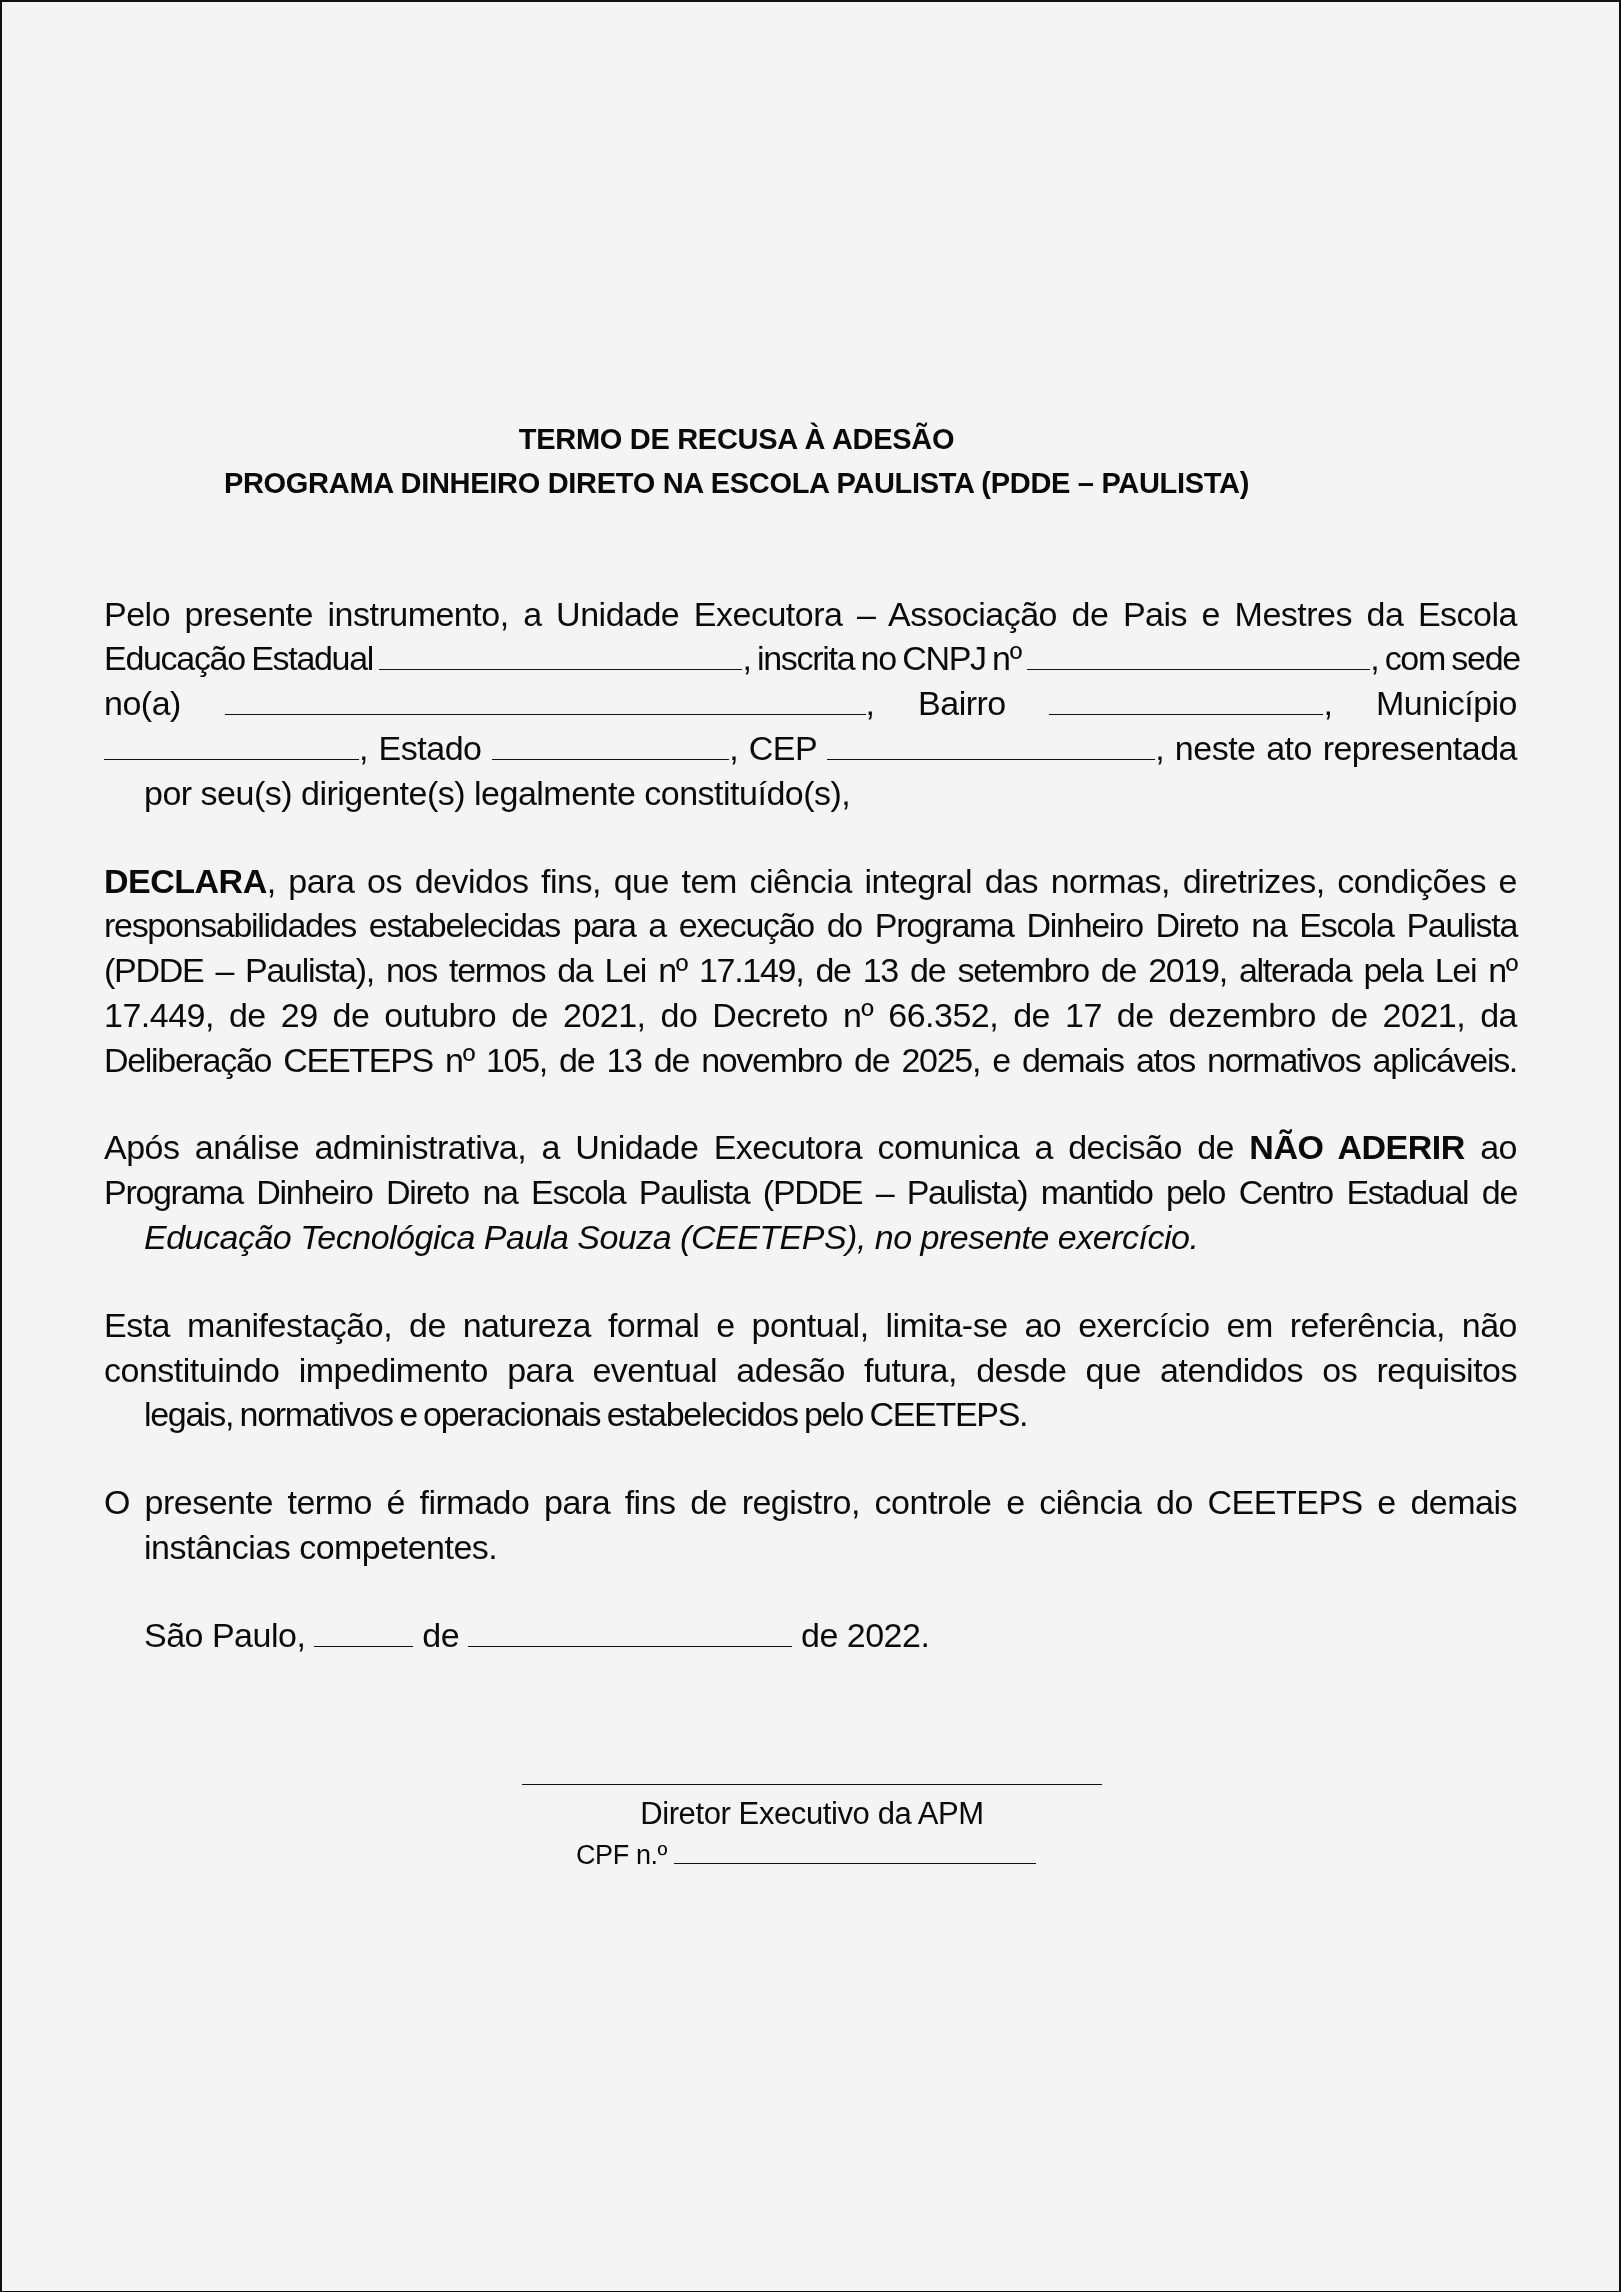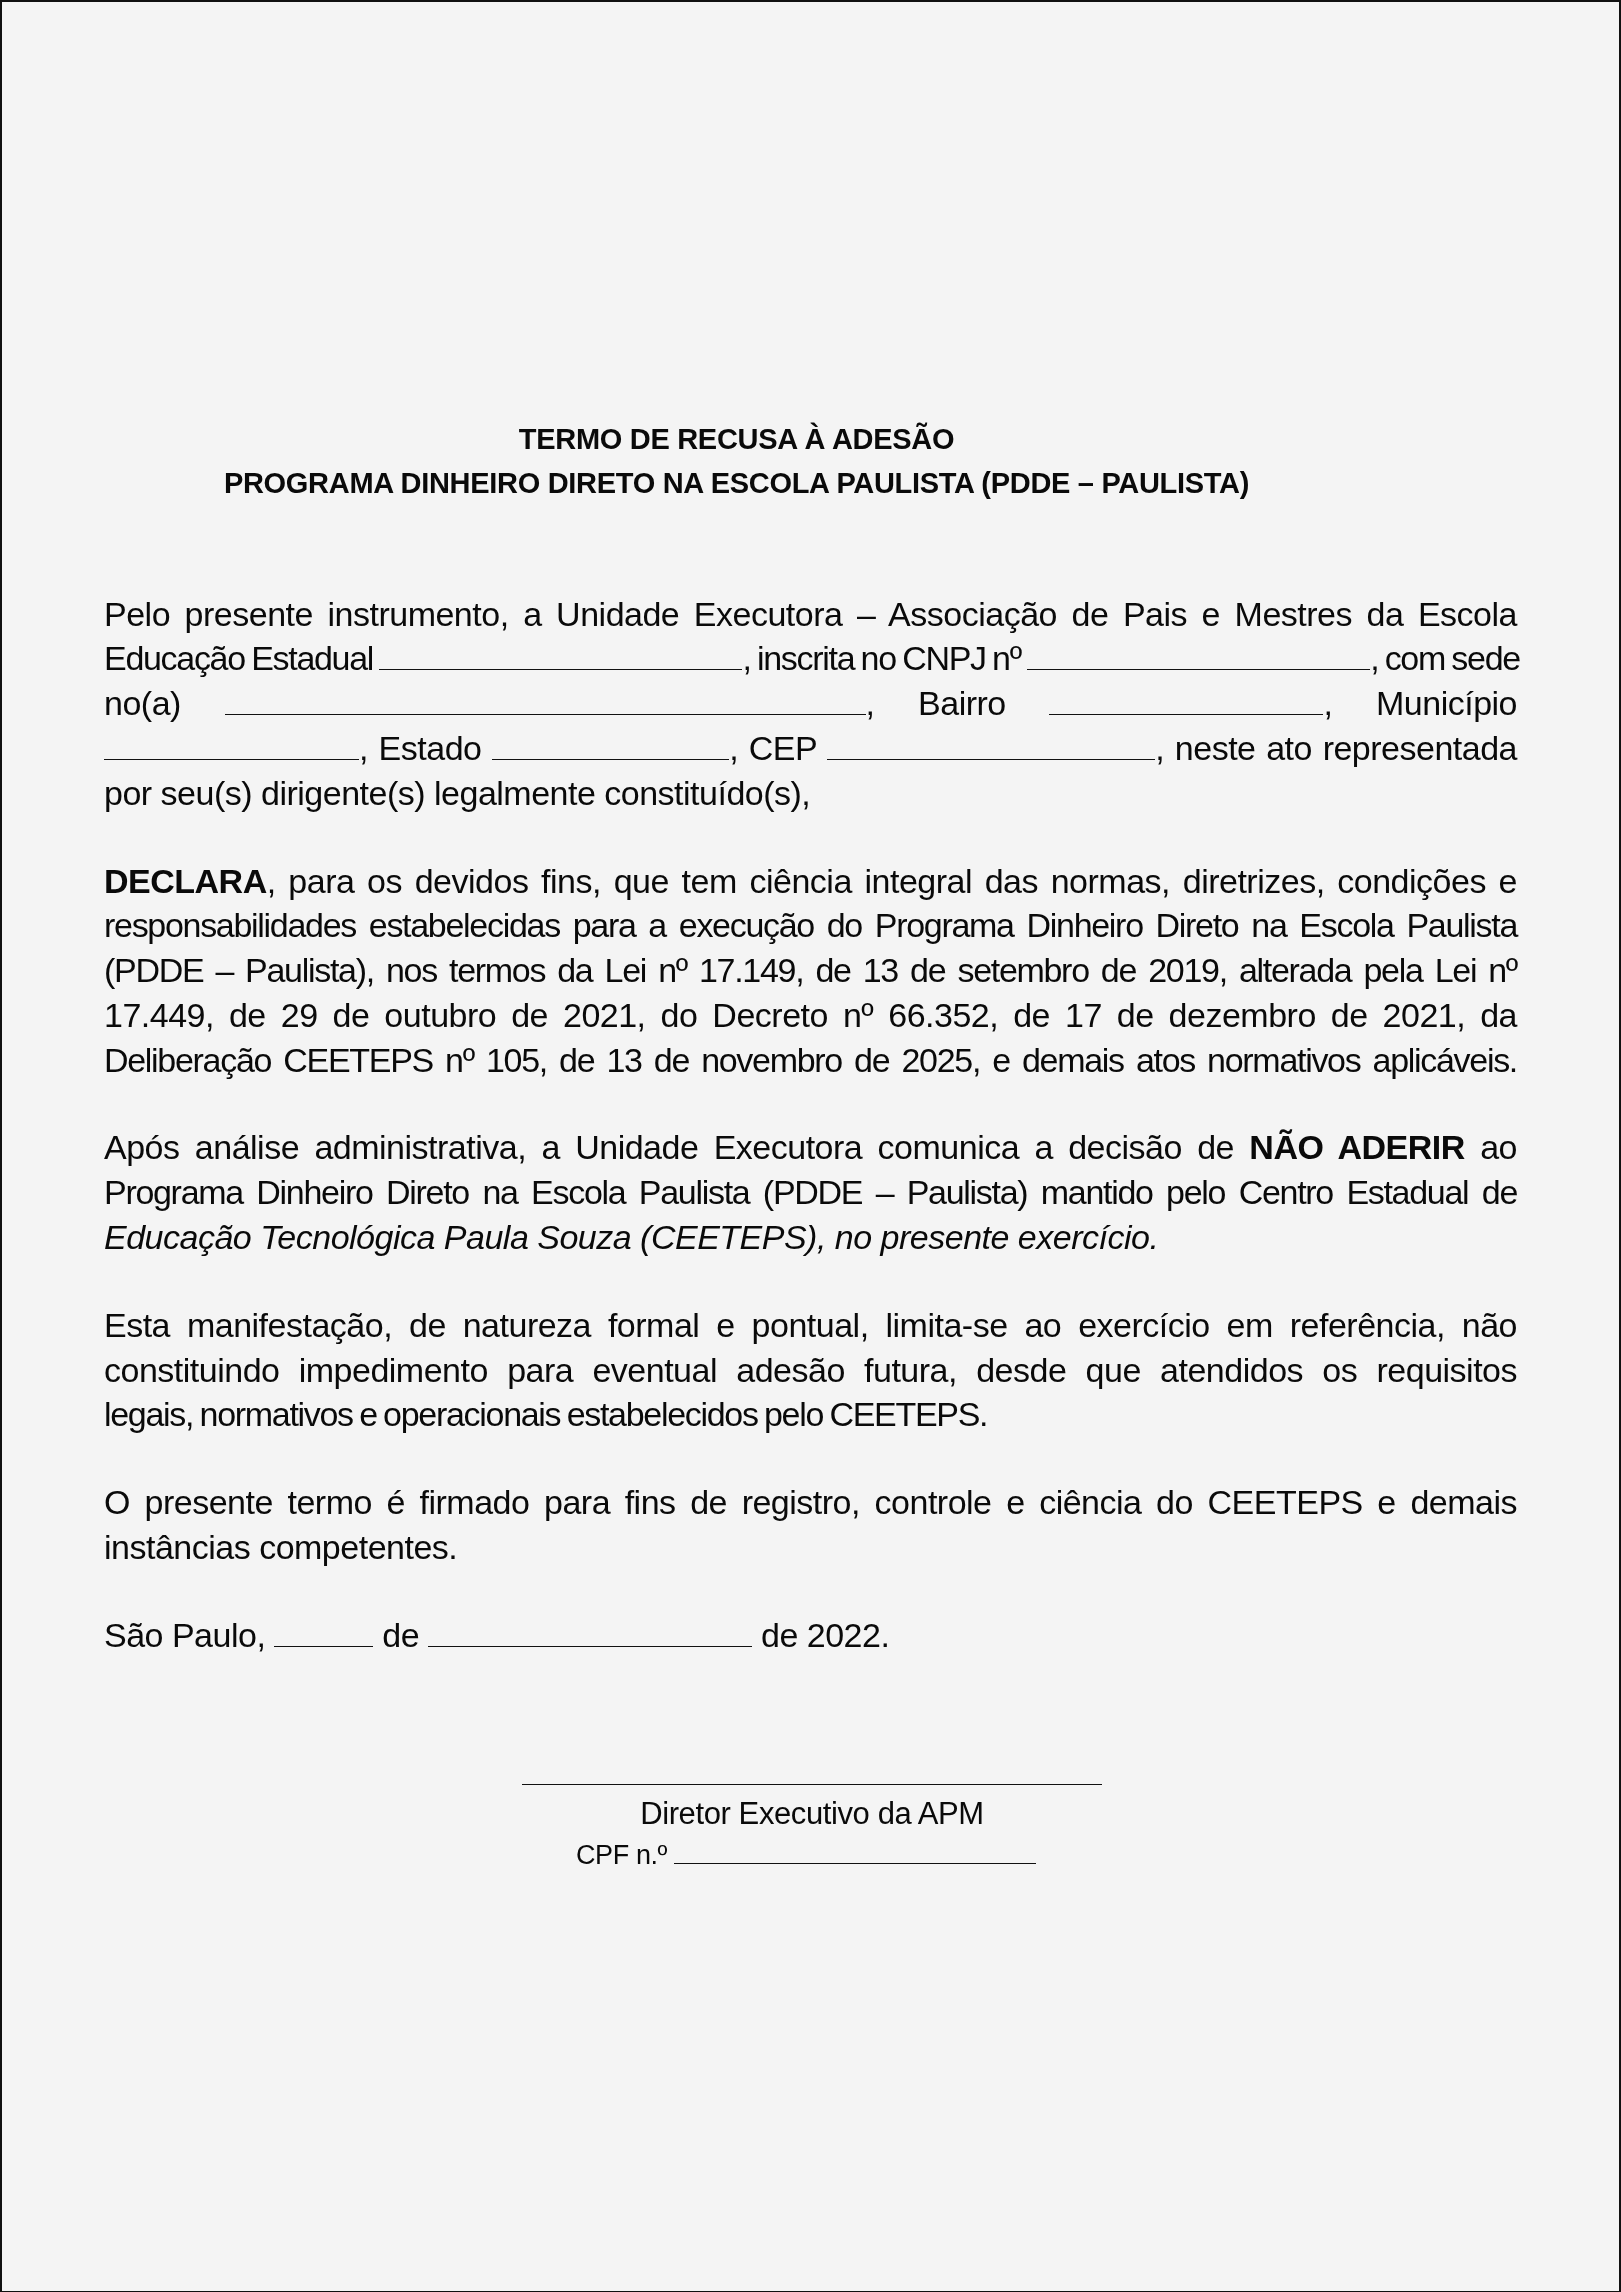--- a/index.html
+++ b/index.html
@@ -27,21 +27,21 @@
   }
   .line {
     position: absolute;
     left: 104px; width: 1413px;
     font-size: 34px;
     white-space: nowrap;
     text-align: justify;
     text-align-last: justify;
     letter-spacing: -0.5px;
   }
-  .line.left { text-align: left; text-align-last: left; }
+  .line.left { text-align: left; text-align-last: left; margin-left: 40px; }
   .line.tight { letter-spacing: -1.3px; word-spacing: -1.8px; }
   .blank {
     display: inline-block;
     border-bottom: 1.8px solid #111;
     height: 23px;
     vertical-align: baseline;
   }
   b { font-weight: bold; }
   .sig-line {
     position: absolute;

